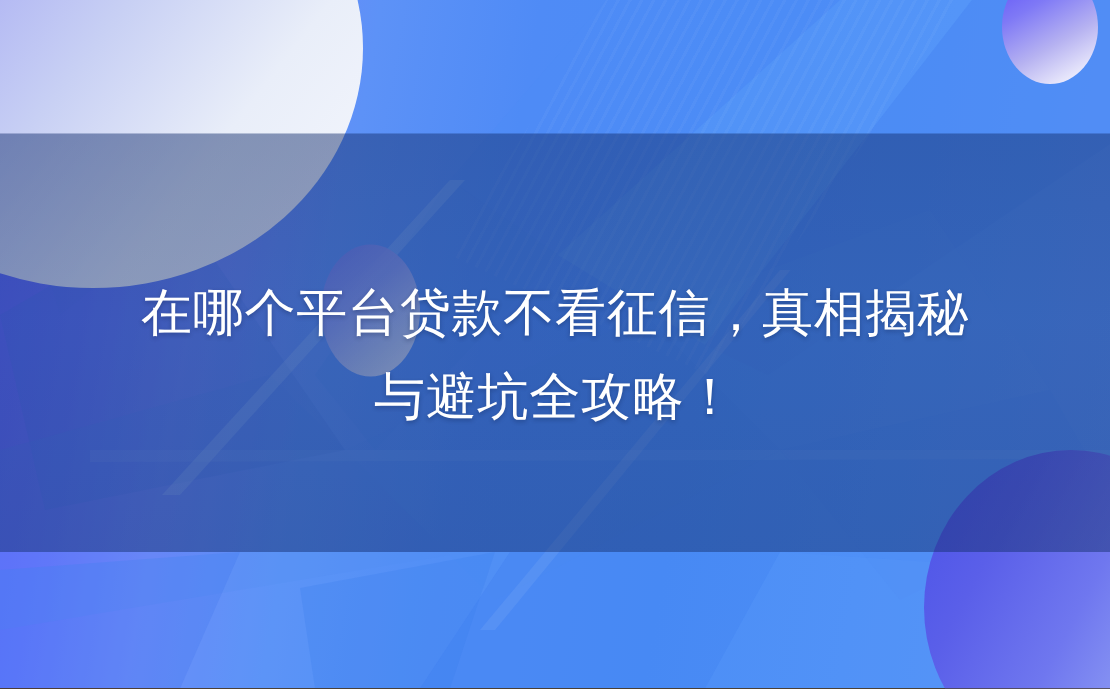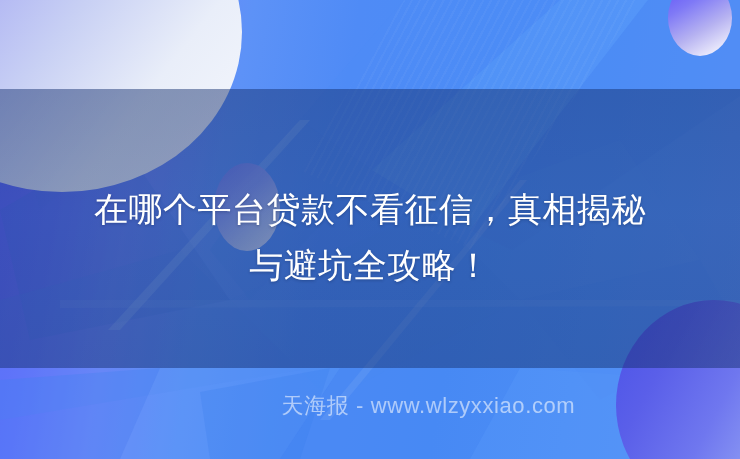--- a/index.html
+++ b/index.html
@@ -191,17 +191,14 @@
     <div class="orb orb-small-left"></div>
 
     <div class="band band-mid">
       <div class="band-mid-inner"></div>
     </div>
   </div>
 
   <div class="title">在哪个平台贷款不看征信，真相揭秘
 与避坑全攻略！</div>
 
-  <div class="watermark">
-    <span class="watermark-inner">天海报 - www.wlzyxxiao.com</span>
-  </div>
 
 </div>
 
 </body></html>

